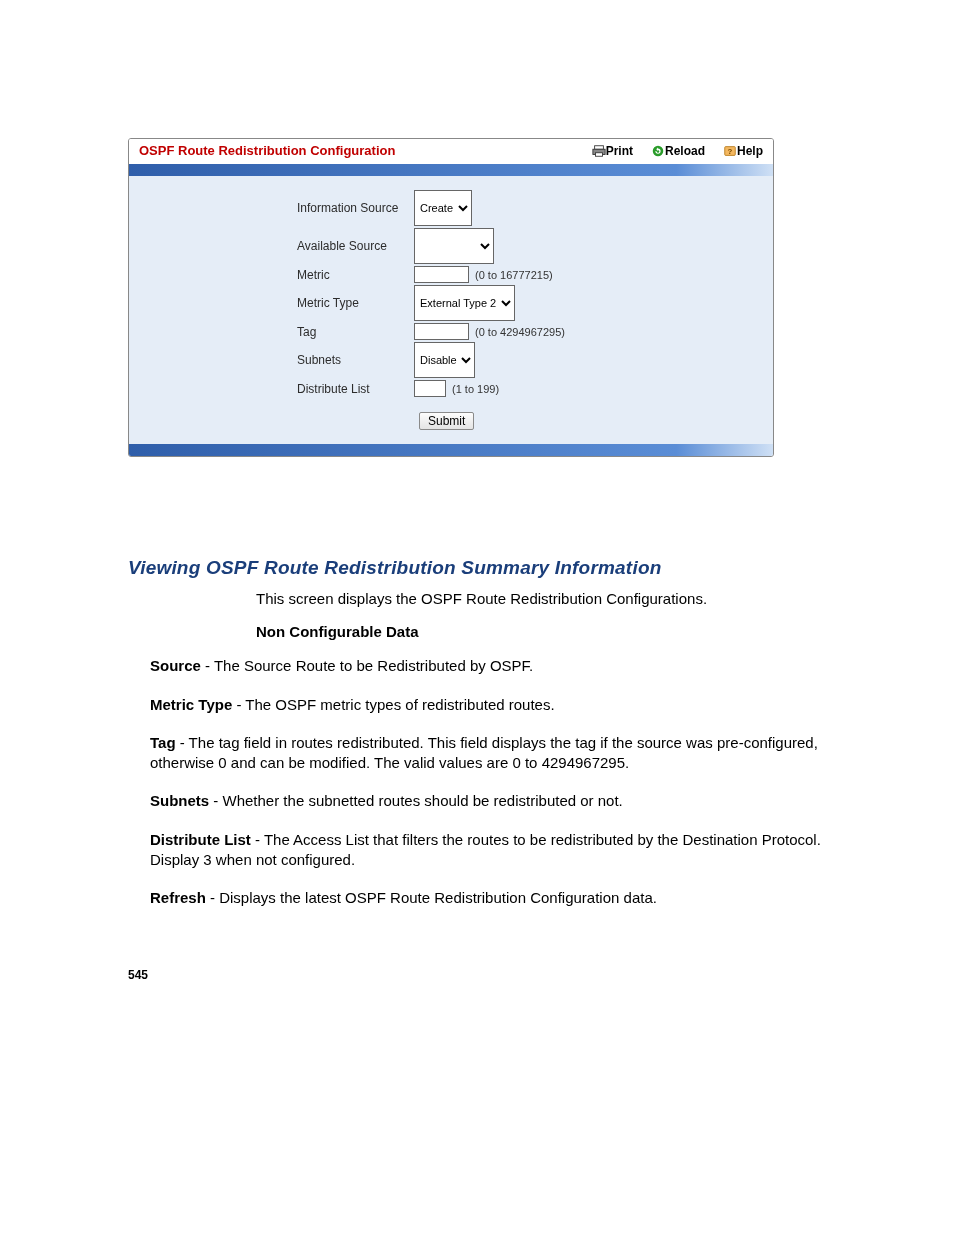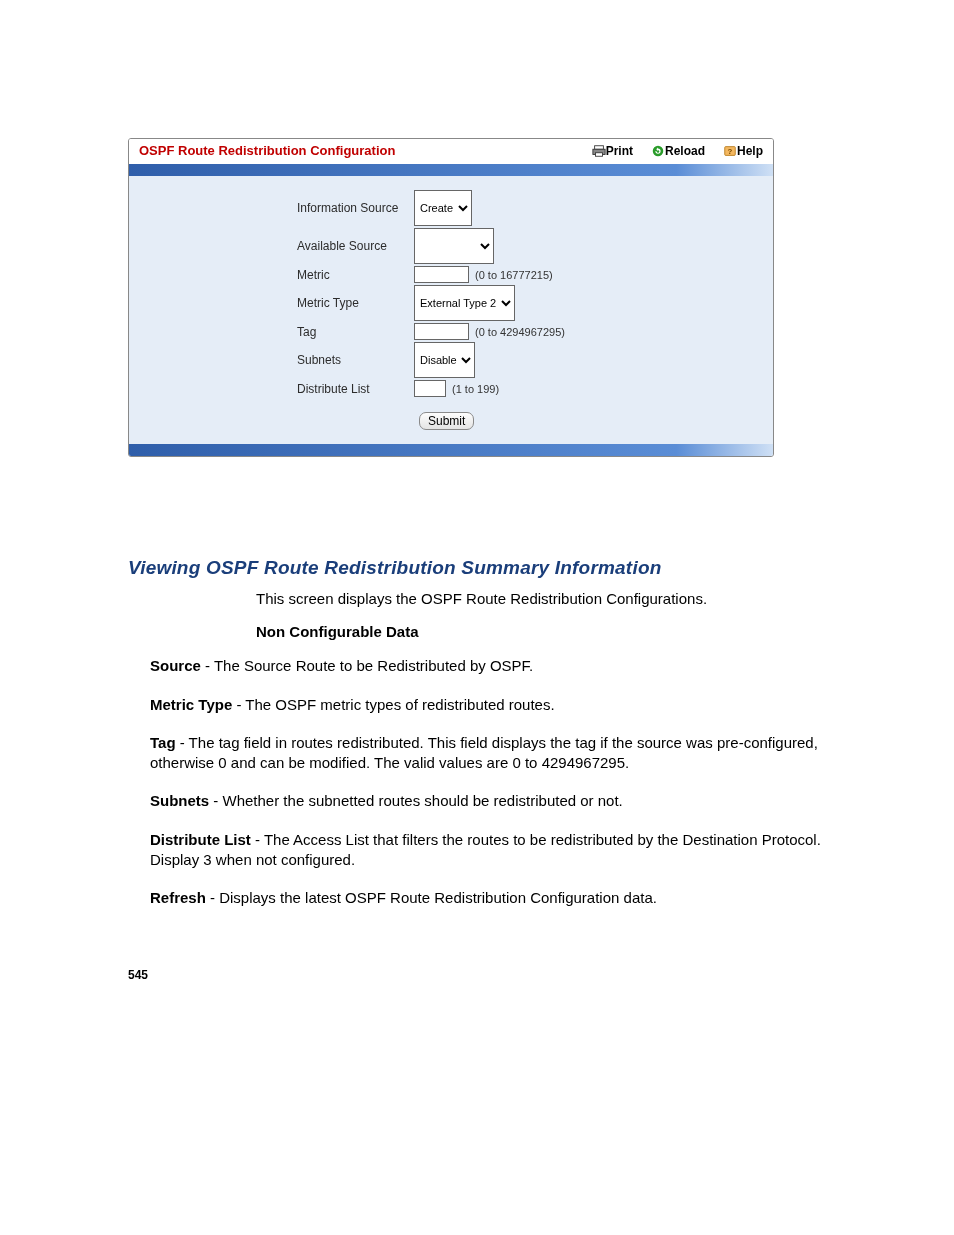--- a/index.html
+++ b/index.html
@@ -105,21 +105,21 @@
   input.ff.dist { width: 32px; }
   .submit-row {
     padding-left: 280px;
     margin-top: 14px;
   }
   .submit-btn {
     font-size: 12px;
     padding: 1px 8px;
     background: linear-gradient(#fdfdfd, #e4e4e4);
     border: 1px solid #8a8a8a;
-    border-radius: 7px;
+    border-radius: 2px;
     cursor: pointer;
   }
   .section-heading {
     color: #1a3e7a;
     font-style: italic;
     font-weight: bold;
     font-size: 19px;
     margin: 100px 0 10px 0;
     letter-spacing: 0.2px;
   }

